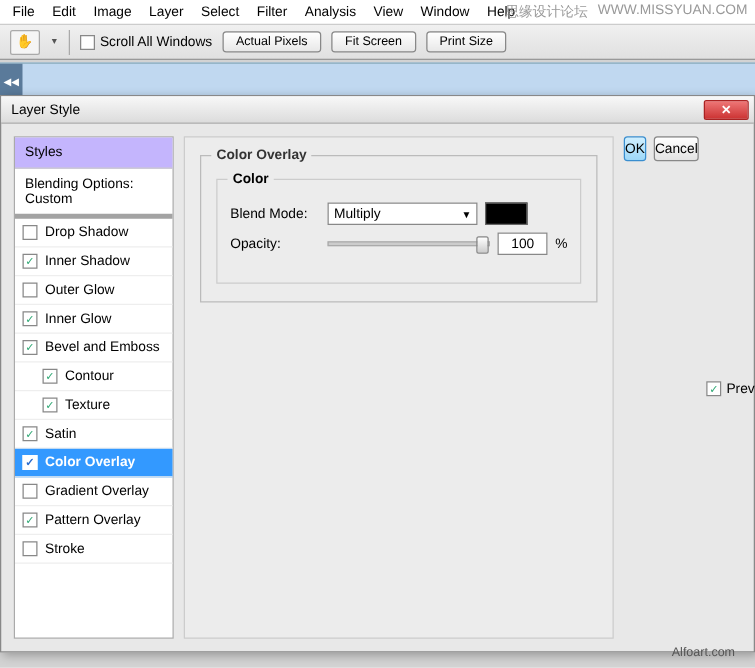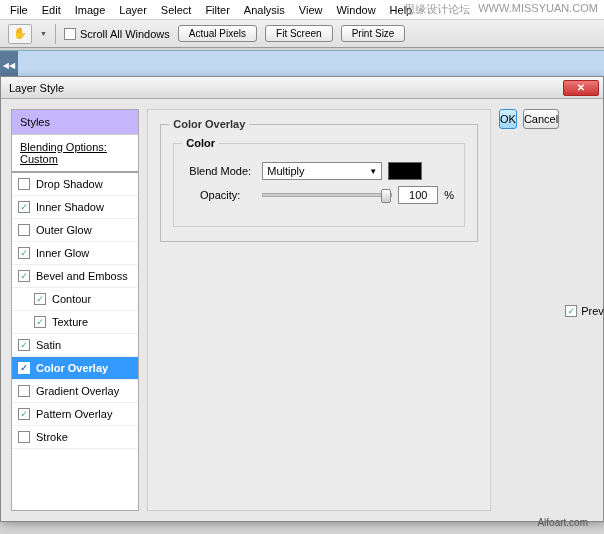--- a/index.html
+++ b/index.html
@@ -21,34 +21,34 @@
 
 .dialog { position: absolute; top: 76px; left: 0; right: 0; background: #e8e8e8; border: 1px solid #888; box-shadow: 2px 2px 8px rgba(0,0,0,.3); }
 .titlebar { height: 22px; background: linear-gradient(#f8f8f8,#dcdcdc); display: flex; align-items: center; justify-content: space-between; padding: 0 4px; border-bottom: 1px solid #aaa; }
 .titlebar .ttl { font-size: 11px; padding-left: 4px; }
 .close-x { width: 36px; height: 16px; background: linear-gradient(#e77,#c33); border: 1px solid #a22; border-radius: 2px; display: flex; align-items: center; justify-content: center; color: #fff; font-weight: bold; font-size: 10px; }
 
 .dlg-body { display: flex; padding: 10px; gap: 8px; height: 422px; }
 
 .styles-col { width: 150px; border: 1px solid #aaa; background: #fff; display: flex; flex-direction: column; }
 .styles-hdr { padding: 6px 8px; border-bottom: 1px solid #ccc; background: #c4b5fd; }
-.styles-sub { padding: 6px 8px; border-bottom: 2px solid #a3a3a3; text-decoration: underline; }
+.styles-sub { padding: 6px 8px; border-bottom: 4px solid #a3a3a3; }
 .style-row { display: flex; align-items: center; gap: 6px; padding: 5px 6px; border-bottom: 1px solid #eee; cursor: default; }
 .style-row.indent { padding-left: 22px; }
 .style-row.sel { background: #3399ff; color: #fff; font-weight: bold; }
 .chk { width: 12px; height: 12px; border: 1px solid #888; background: #fff; display: flex; align-items: center; justify-content: center; font-size: 9px; color: #3a7; }
 .style-row.sel .chk { border-color: #fff; color: #2a6bcc; background: #fff; }
 
 .center-col { flex: 1; position: relative; border: 1px solid #ccc; background: #ececec; padding: 8px 12px; }
 .fieldset { border: 1px solid #bbb; padding: 10px 12px 14px; position: relative; margin-top: 6px; }
 .legend { position: absolute; top: -7px; left: 8px; background: #ececec; padding: 0 4px; font-weight: bold; color: #333; }
 .inner-fs { border: 1px solid #ccc; padding: 12px 10px 16px; position: relative; margin-top: 8px; }
 .inner-lg { position: absolute; top: -7px; left: 8px; background: #ececec; padding: 0 4px; font-weight: bold; }
 .frow { display: flex; align-items: center; gap: 6px; margin: 6px 0; }
-.lbl { width: 72px; text-align: center; }
+.lbl { width: 72px; text-align: left; }
 .combo { display: flex; align-items: center; border: 1px solid #888; background: #ffffff; height: 18px; width: 120px; justify-content: space-between; padding: 0 4px; }
 .swatch { width: 34px; height: 18px; background: #000; border: 1px solid #666; }
 .slider { width: 130px; height: 4px; background: #ccc; position: relative; border: 1px solid #aaa; }
 .thumb { position: absolute; top: -5px; width: 10px; height: 14px; background: linear-gradient(#fff,#ccc); border: 1px solid #888; border-radius: 2px; }
 .numbox { width: 40px; height: 18px; border: 1px solid #888; background: #fff; text-align: center; line-height: 16px; }
 
 .right-col { width: 94px; display: flex; flex-direction: row; gap: 6px; align-items: stretch; }
 .dlg-btn { background: linear-gradient(#fff,#e4e4e4); border: 1px solid #888; border-radius: 3px; height: 20px; display: flex; align-items: center; justify-content: center; cursor: default; }
 .dlg-btn.primary { background: linear-gradient(#cfefff,#9ed8f8); border-color: #3a8ecf; }
 .prev-wrap { display: flex; align-items: center; gap: 4px; margin: 6px 0 4px; justify-content: center; }

